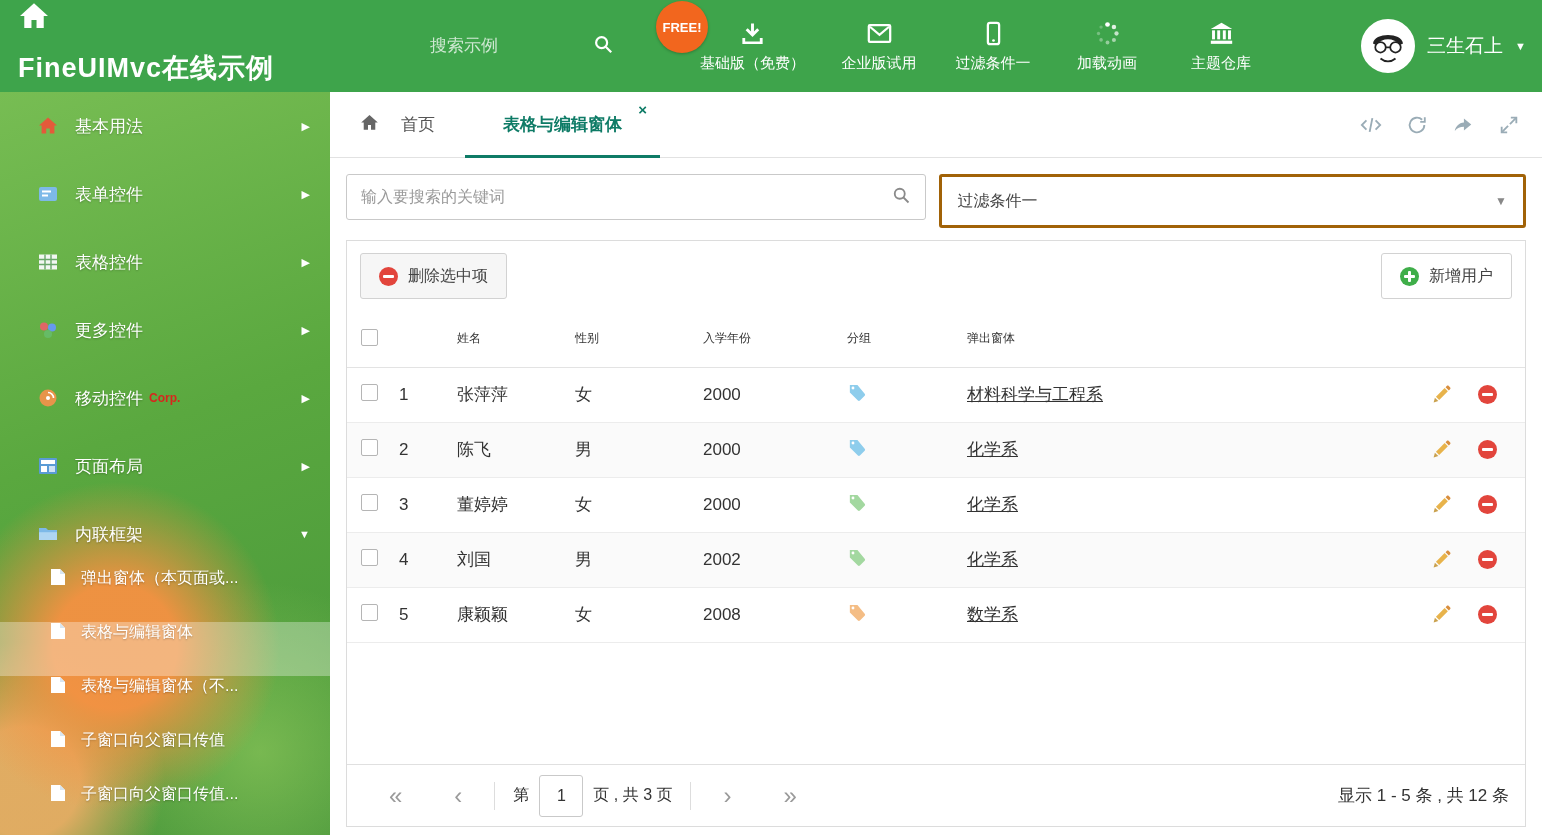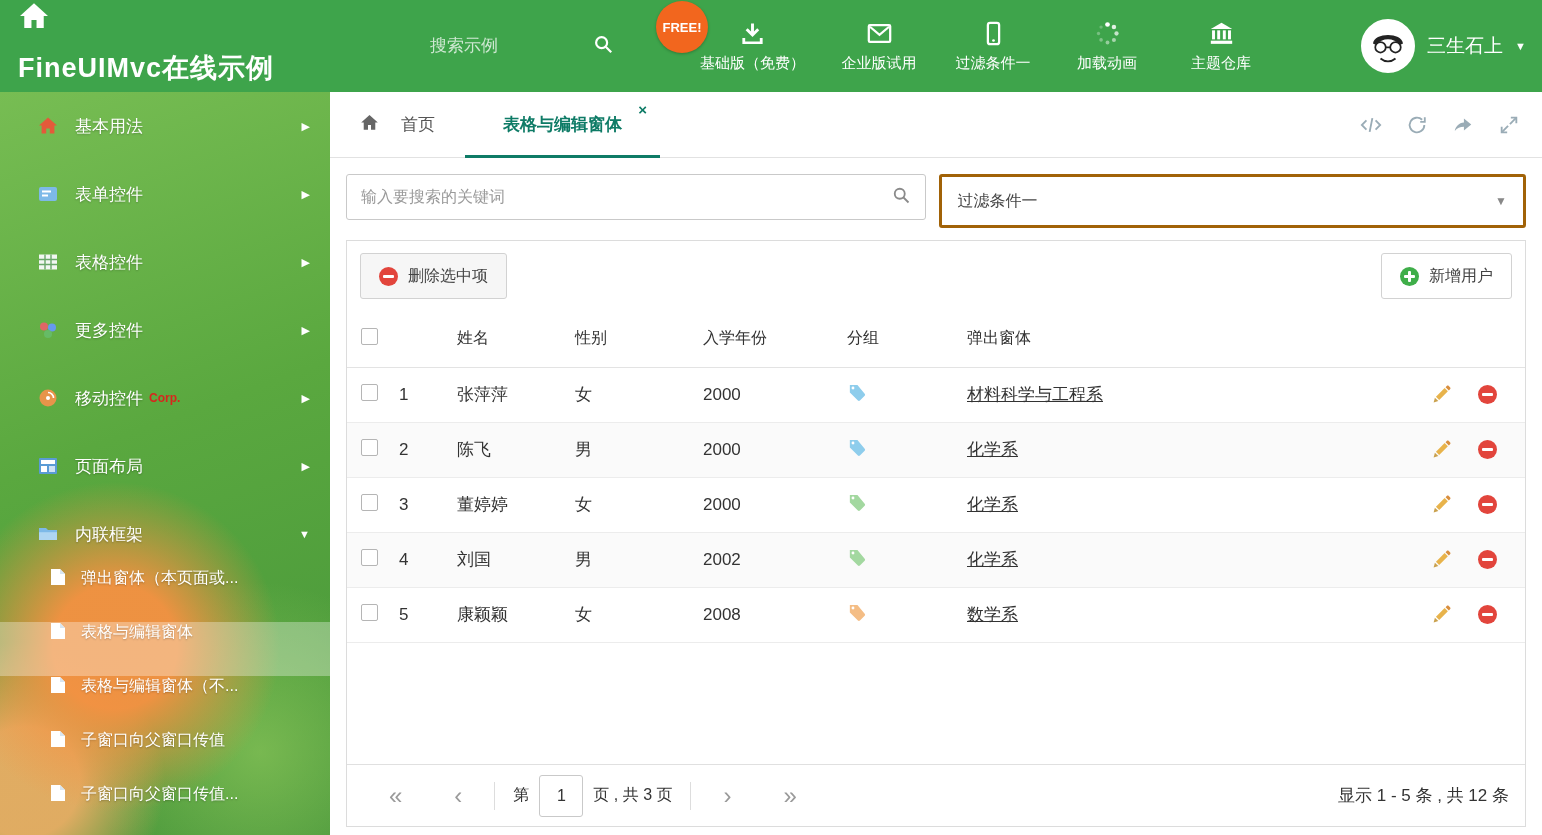--- a/index.html
+++ b/index.html
@@ -83,21 +83,21 @@
     cursor:pointer; font-family:Liberation Sans, sans-serif; }
   .btn-delete { background:#f6f6f6; }
   .icon-minus { width:19px; height:19px; border-radius:50%; background:#e2453c; position:relative; display:inline-block; flex:0 0 auto; }
   .icon-minus::after { content:""; position:absolute; left:4px; right:4px; top:8px; height:3px; background:#fff; border-radius:1px; }
   .icon-plus { width:19px; height:19px; border-radius:50%; background:#3fae49; position:relative; display:inline-block; flex:0 0 auto; }
   .icon-plus::before { content:""; position:absolute; left:4px; right:4px; top:8px; height:3px; background:#fff; border-radius:1px; }
   .icon-plus::after { content:""; position:absolute; top:4px; bottom:4px; left:8px; width:3px; background:#fff; border-radius:1px; }
 
   .grid-body { flex:1; overflow:hidden; }
   table { width:100%; border-collapse:collapse; table-layout:fixed; }
-  th { height:56px; font-size:16px; color:#333; font-weight:normal; text-align:left;
+  th { height:56px; font-size:12px; color:#333; font-weight:normal; text-align:left;
     border-bottom:1px solid #e3e3e3; padding-left:8px; }
   td { height:55px; font-size:17px; color:#333; border-bottom:1px solid #ececec; padding-left:8px; }
   tbody tr:nth-child(even) { background:#fafafa; }
   .cb { width:17px; height:17px; border:1px solid #b5b5b5; border-radius:2px; background:#fff; display:inline-block; cursor:pointer; }
   .cell-check { padding-left:14px; }
   td.c-major a { color:#333; text-decoration:underline; cursor:pointer; }
   .tag-icon { width:19px; height:19px; display:inline-block; }
   .tag-icon svg { width:100%; height:100%; }
   .cell-actions { padding-right:28px; }
   .actions-wrap { display:flex; justify-content:flex-end; align-items:center; gap:26px; }

